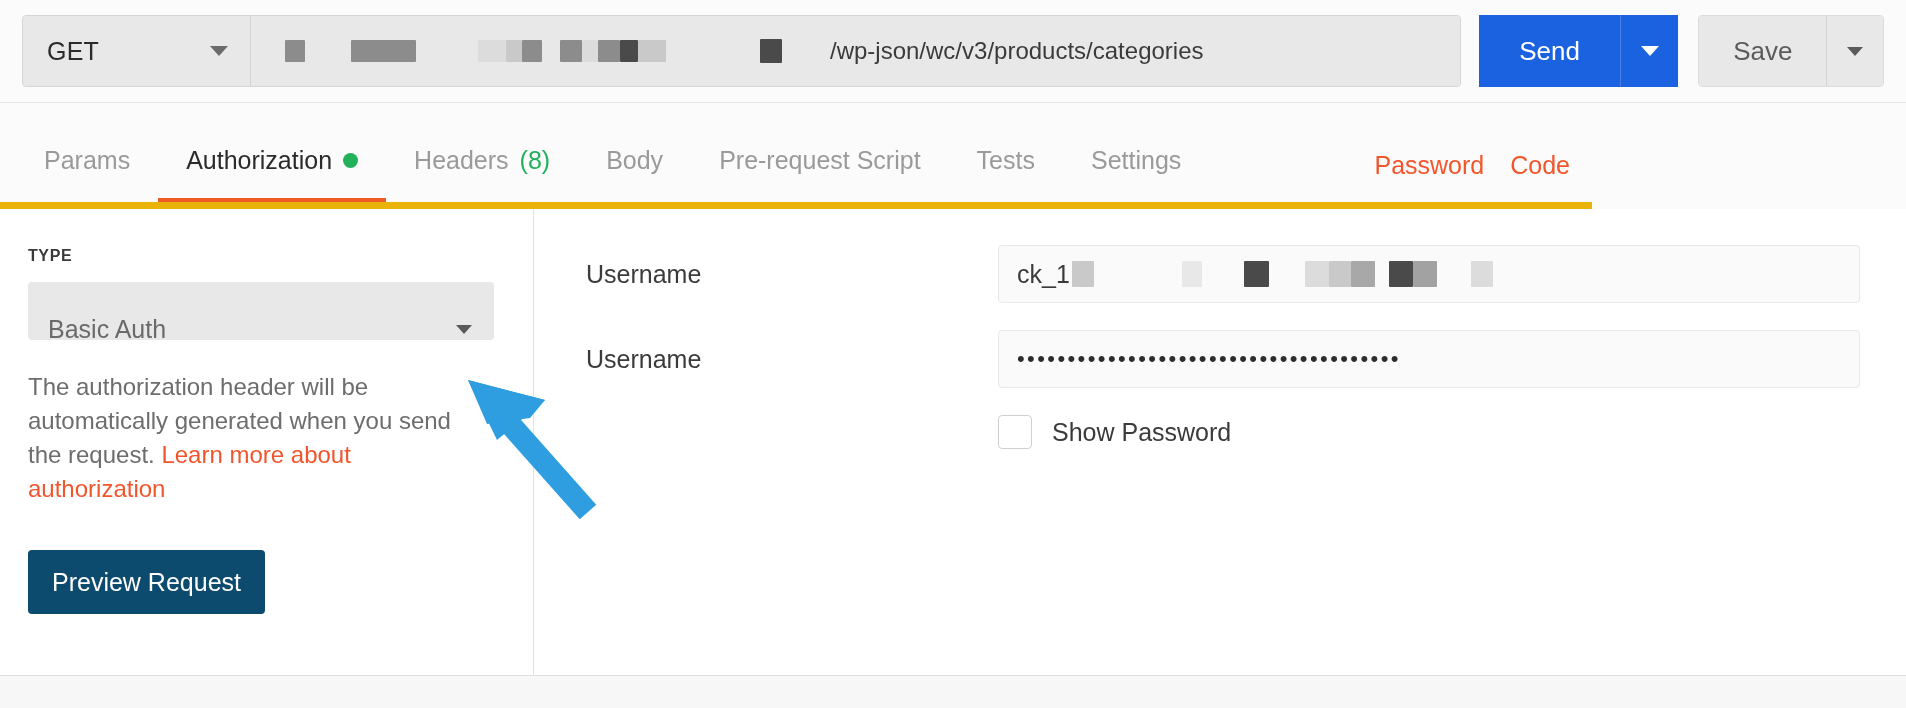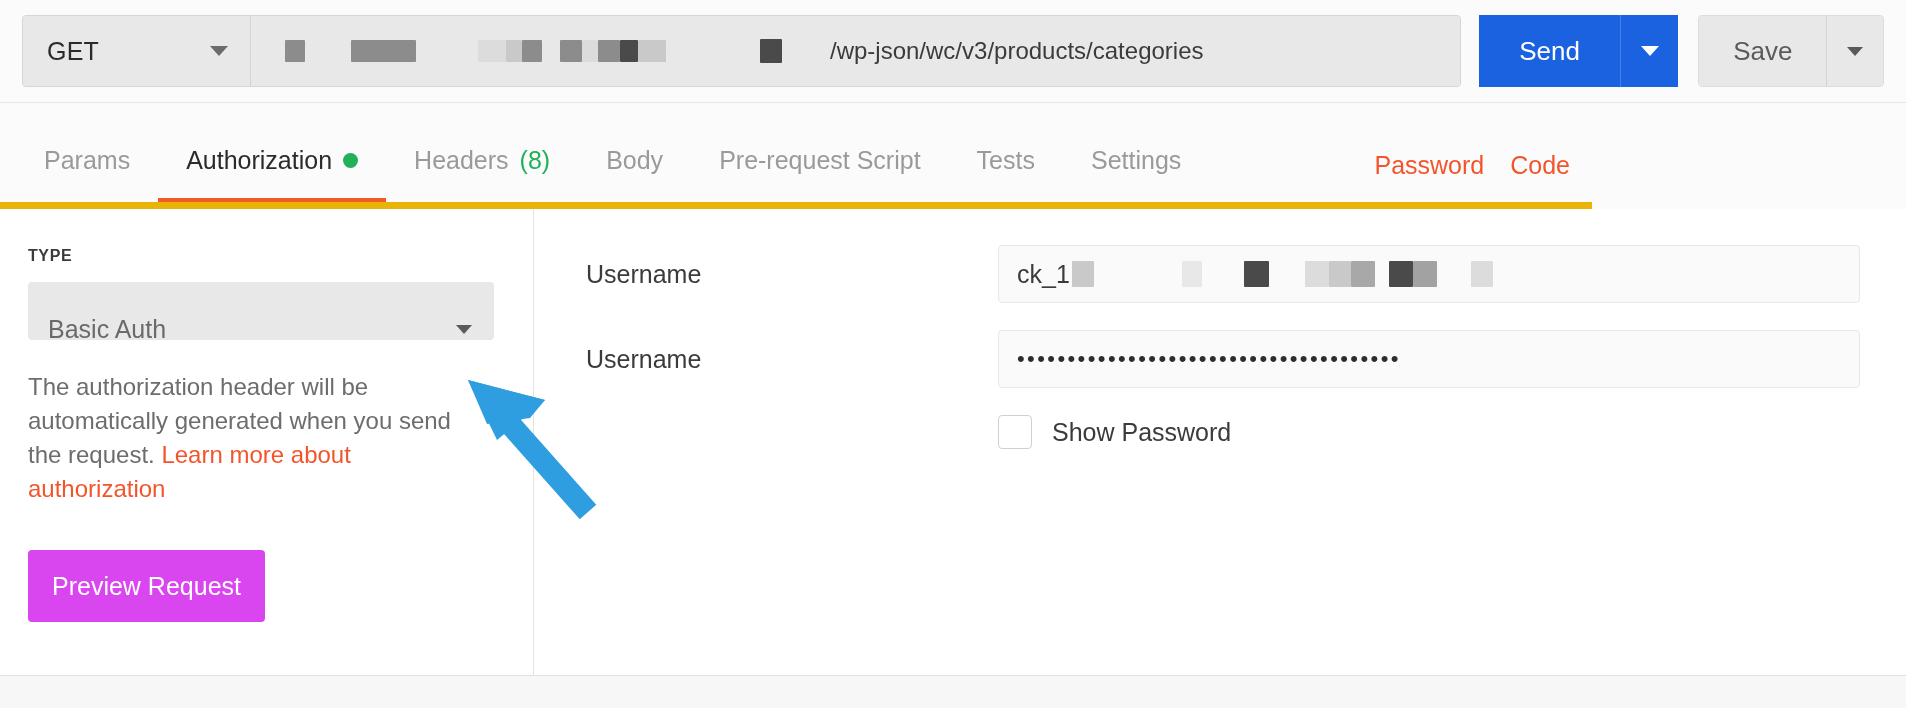--- a/index.html
+++ b/index.html
@@ -202,22 +202,22 @@
   .type-select span { font-size: 25px; color: #6a6a6a; margin-top: 37px; }
   .help-text {
     margin-top: 30px;
     width: 455px;
     font-size: 24px; line-height: 1.42; color: #6d6d6d;
   }
   .help-text a { color: #f2552c; text-decoration: none; cursor: pointer; }
   .preview-btn {
     margin-top: 44px;
     display: inline-flex; align-items: center; justify-content: center;
-    height: 72px; padding: 0 24px;
-    background: #d946ef;
+    height: 64px; padding: 0 24px;
+    background: #0c4a6e;
     color: #ffffff; font-size: 25px;
     border: none; border-radius: 4px; cursor: pointer;
     font-family: "Liberation Sans", sans-serif;
   }
 
   .right-pane {
     flex: 1;
     padding: 36px 46px 0 52px;
   }
   .field-row {

